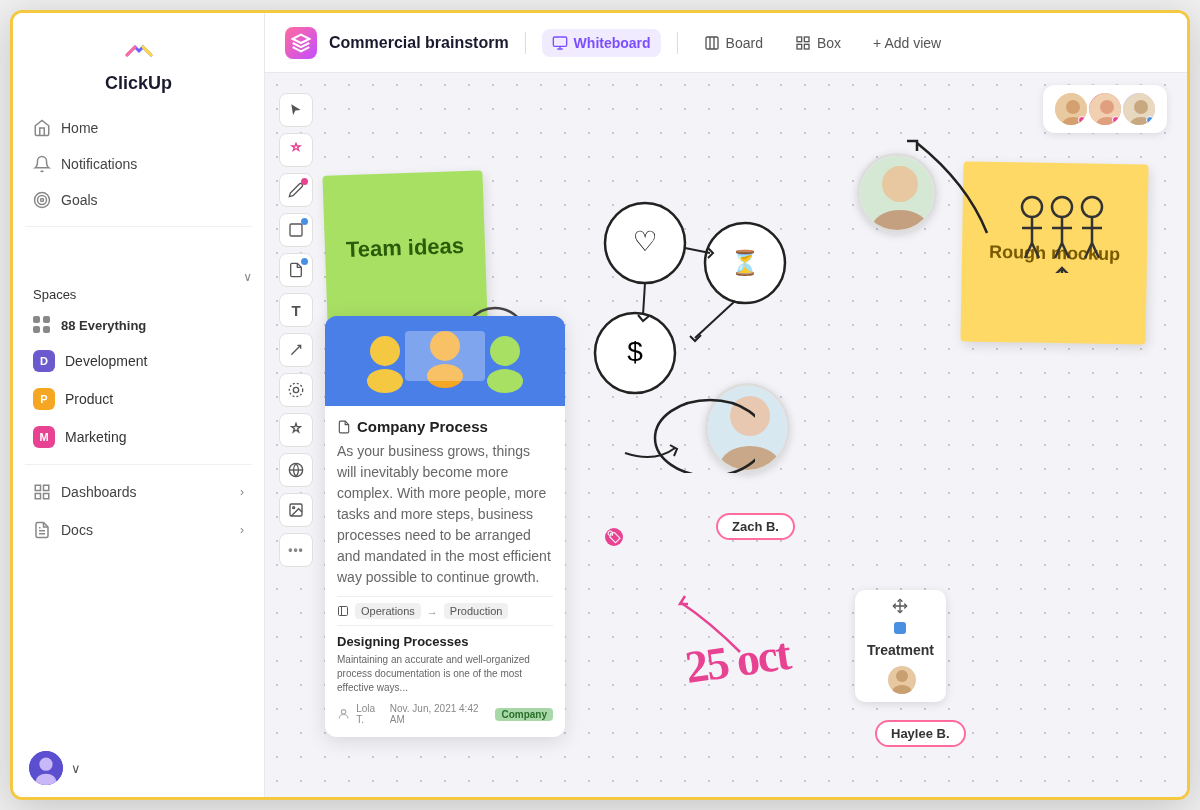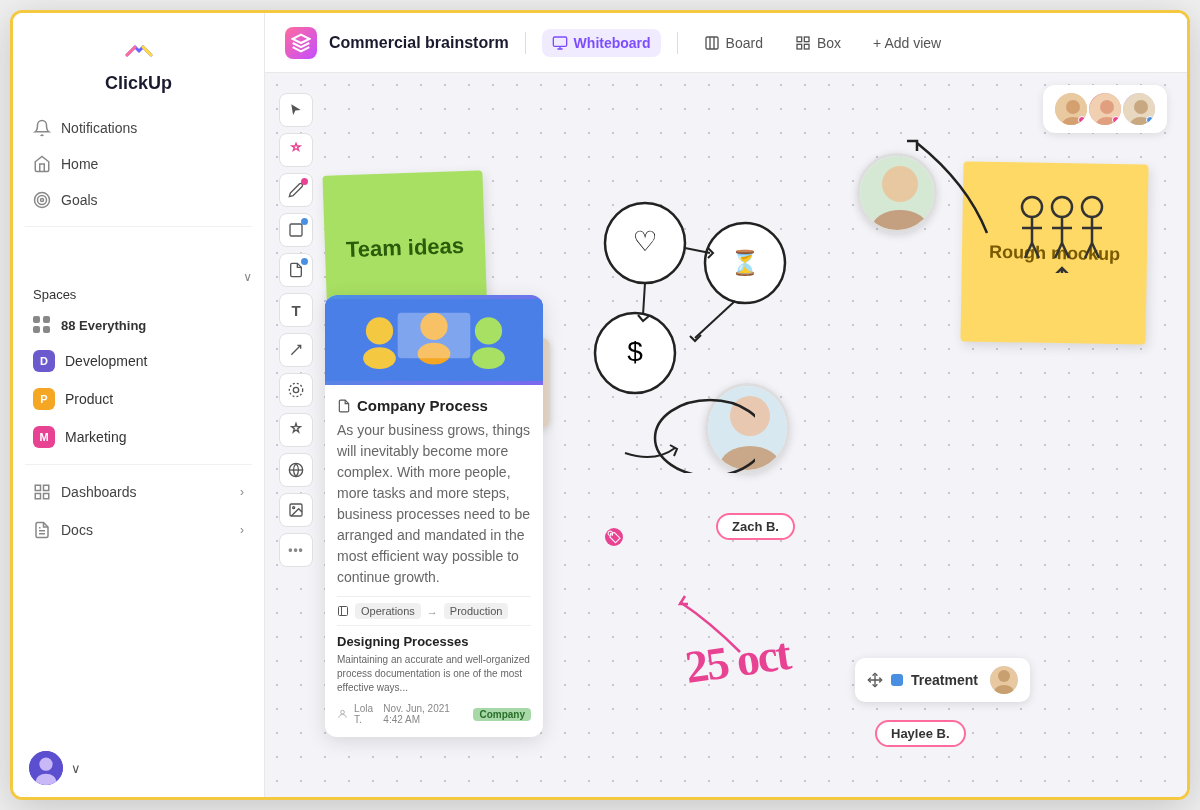--- a/index.html
+++ b/index.html
@@ -363,21 +363,21 @@
       box-shadow: 2px 4px 12px rgba(0,0,0,0.12);
       transform: rotate(1deg);
       z-index: 5;
     }
 
     
     .doc-card {
       position: absolute;
       left: 60px;
       bottom: 60px;
-      width: 218px;
+      width: 240px;
       background: #fff;
       border-radius: 12px;
       box-shadow: 0 4px 20px rgba(0,0,0,0.12);
       overflow: hidden;
       z-index: 8;
     }
 
     .doc-card-image {
       width: 100%;
       height: 90px;
@@ -492,20 +492,21 @@
       border-radius: 10px;
       padding: 8px 12px;
       display: flex;
       align-items: center;
       gap: 8px;
       box-shadow: 0 2px 10px rgba(0,0,0,0.12);
       z-index: 10;
       font-size: 14px;
       font-weight: 600;
       color: #333;
+      flex-direction: column;
     }
 
     .treatment-color-dot {
       width: 12px;
       height: 12px;
       border-radius: 3px;
       background: #4a90e2;
     }
 
     
@@ -591,31 +592,31 @@
         <path d="M4 22 L12 14 L16 18 L20 14 L28 22" fill="none" stroke="#6c63ff" stroke-width="3" stroke-linecap="round"></path>
         <path d="M4 22 L12 14" fill="none" stroke="#ff6b9d" stroke-width="3" stroke-linecap="round"></path>
         <path d="M20 14 L28 22" fill="none" stroke="#ffd93d" stroke-width="3" stroke-linecap="round"></path>
       </svg>
       <span class="logo-text">ClickUp</span>
     </div>
 
     <div class="sidebar-nav">
       <div class="nav-item">
         <svg class="nav-icon" viewBox="0 0 24 24" fill="none" stroke="currentColor" stroke-width="2">
+            <path d="M3 9l9-7 9 7v11a2 2 0 01-2 2H5a2 2 0 01-2-2z"></path>
+            <polyline points="9 22 9 12 15 12 15 22"></polyline>
+          </svg>
+        <span>Home</span>
+      </div>
+      <div class="nav-item">
+        <svg class="nav-icon" viewBox="0 0 24 24" fill="none" stroke="currentColor" stroke-width="2">
             <path d="M18 8A6 6 0 006 8c0 7-3 9-3 9h18s-3-2-3-9"></path>
             <path d="M13.73 21a2 2 0 01-3.46 0"></path>
           </svg>
         <span>Notifications</span>
-      </div>
-      <div class="nav-item">
-        <svg class="nav-icon" viewBox="0 0 24 24" fill="none" stroke="currentColor" stroke-width="2">
-            <path d="M3 9l9-7 9 7v11a2 2 0 01-2 2H5a2 2 0 01-2-2z"></path>
-            <polyline points="9 22 9 12 15 12 15 22"></polyline>
-          </svg>
-        <span>Home</span>
       </div>
       <div class="nav-item">
         <svg class="nav-icon" viewBox="0 0 24 24" fill="none" stroke="currentColor" stroke-width="2">
             <circle cx="12" cy="12" r="10"></circle>
             <circle cx="12" cy="12" r="6"></circle>
             <circle cx="12" cy="12" r="2"></circle>
           </svg>
         <span>Goals</span>
       </div>
     </div>

